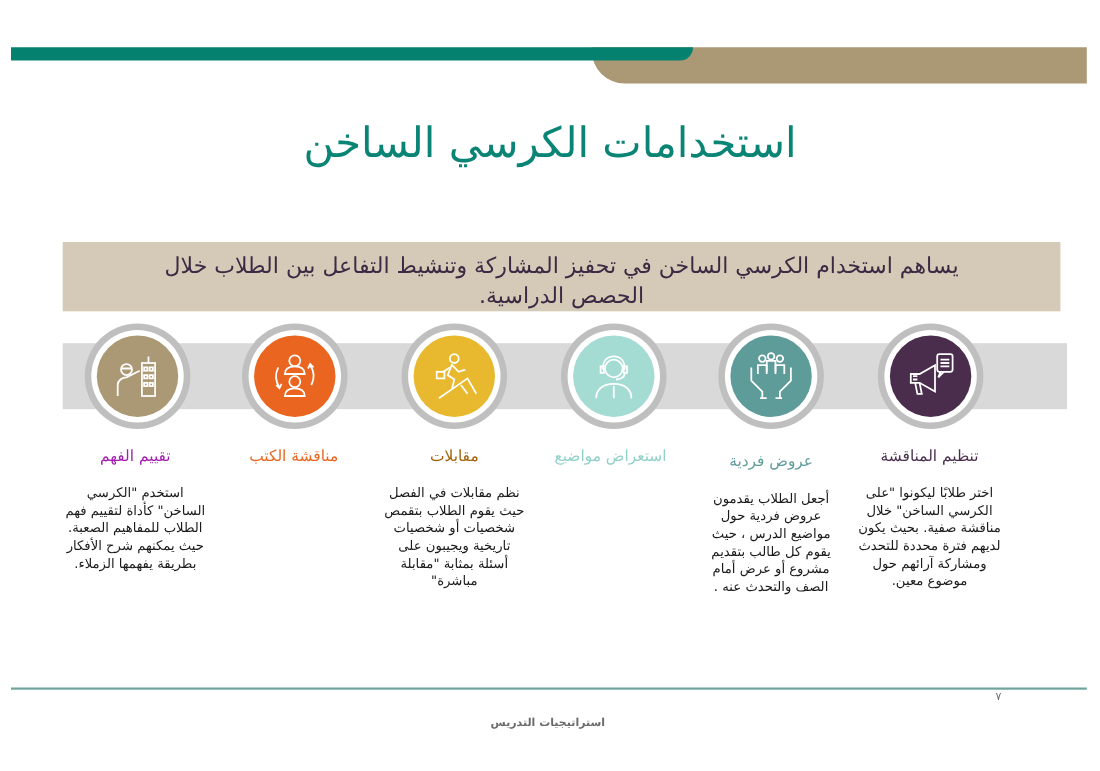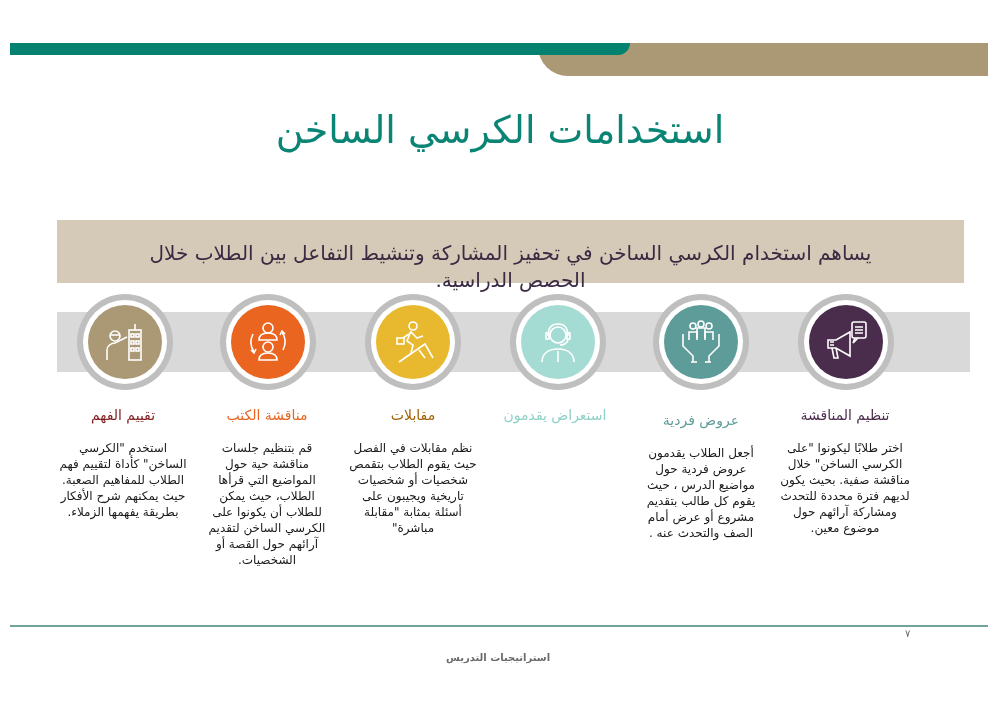--- a/index.html
+++ b/index.html
@@ -1,20 +1,20 @@
 <!DOCTYPE html>
 <html><head>
 <meta charset="utf-8">
 <style>
   html, body { margin:0; padding:0; }
   body { width:1000px; height:701px; background:#ffffff; position:relative; overflow:hidden; font-family:"DejaVu Sans", sans-serif; }
   .top-teal { position:absolute; left:10px; top:43px; width:620px; height:12px; background:#058170; border-bottom-right-radius:20px; z-index:2; }
   .top-tan { position:absolute; left:538px; top:43px; width:450px; height:33px; background:#ab9874; border-bottom-left-radius:30px; z-index:1; }
   .title { position:absolute; left:0; right:0; top:108px; text-align:center; color:#0a8474; font-size:38px; direction:rtl; }
-  .banner { position:absolute; left:57px; top:220px; width:907px; height:63px; background:#d5cab7; direction:rtl; text-align:center; color:#3b2a43; font-size:20px; line-height:27px; padding-top:20px; box-sizing:border-box; }
+  .banner { position:absolute; left:57px; top:220px; width:907px; height:63px; background:#d5cab7; direction:rtl; text-align:center; color:#3b2a43; font-size:20px; line-height:27px; padding-top:8px; box-sizing:border-box; }
   .banner span { display:block; }
   .band { position:absolute; left:57px; top:312px; width:913px; height:60px; background:#d9d9d9; }
   .circle { position:absolute; width:96px; height:96px; border-radius:50%; background:#bfbfbf; top:294px; }
   .circle .inner { position:absolute; left:6px; top:6px; width:84px; height:84px; border-radius:50%; background:#ffffff; }
   .circle .core { position:absolute; left:5px; top:5px; width:74px; height:74px; border-radius:50%; display:flex; align-items:center; justify-content:center; }
   .circle svg { width:48px; height:48px; }
   .col { position:absolute; top:400px; width:130px; direction:rtl; text-align:center; }
   .col .heading { font-size:14px; height:40px; line-height:30px; }
   .col .body { font-size:12px; line-height:16px; color:#1a1a1a; }
   .footer-line { position:absolute; left:10px; top:625px; width:978px; height:2px; background:#6fa39c; }
@@ -128,33 +128,32 @@
           <path d="M8 24h4M8 27h4"></path>
       <rect x="30" y="4" width="14" height="16" rx="2"></rect>
           <path d="M33 20l-2 5 5-5"></path>
           <path d="M33 9h8M33 12h8M33 15h8"></path>
     </svg>
   </div>
     </div>
 </div>
 
 <div class="col" style="left:58px">
-  <div class="heading" style="color:#7f1d1d">تقييم الفهم</div>
+  <div class="heading" style="color:#a21caf">تقييم الفهم</div>
   <div class="body">استخدم "الكرسي الساخن" كأداة لتقييم فهم الطلاب للمفاهيم الصعبة. حيث يمكنهم شرح الأفكار بطريقة يفهمها الزملاء.</div>
 </div>
 <div class="col" style="left:202px">
   <div class="heading" style="color:#e96520">مناقشة الكتب</div>
-  <div class="body">قم بتنظيم جلسات مناقشة حية حول المواضيع التي قرأها الطلاب، حيث يمكن للطلاب أن يكونوا على الكرسي الساخن لتقديم آرائهم حول القصة أو الشخصيات.</div>
 </div>
 <div class="col" style="left:348px">
   <div class="heading" style="color:#a16207">مقابلات</div>
   <div class="body">نظم مقابلات في الفصل حيث يقوم الطلاب بتقمص شخصيات أو شخصيات تاريخية ويجيبون على أسئلة بمثابة "مقابلة مباشرة"</div>
 </div>
 <div class="col" style="left:490px">
-  <div class="heading" style="color:#8fd0c8">استعراض يقدمون</div>
+  <div class="heading" style="color:#8fd0c8">استعراض مواضيع</div>
 </div>
 <div class="col" style="left:636px; top:405px">
   <div class="heading" style="color:#5e9c9a">عروض فردية</div>
   <div class="body">أجعل الطلاب يقدمون عروض فردية حول مواضيع الدرس ، حيث يقوم كل طالب بتقديم مشروع أو عرض أمام الصف والتحدث عنه .</div>
 </div>
 <div class="col" style="left:780px">
   <div class="heading" style="color:#4a2d4c">تنظيم المناقشة</div>
   <div class="body">اختر طلابًا ليكونوا "على الكرسي الساخن" خلال مناقشة صفية. بحيث يكون لديهم فترة محددة للتحدث ومشاركة آرائهم حول موضوع معين.</div>
 </div>
 

